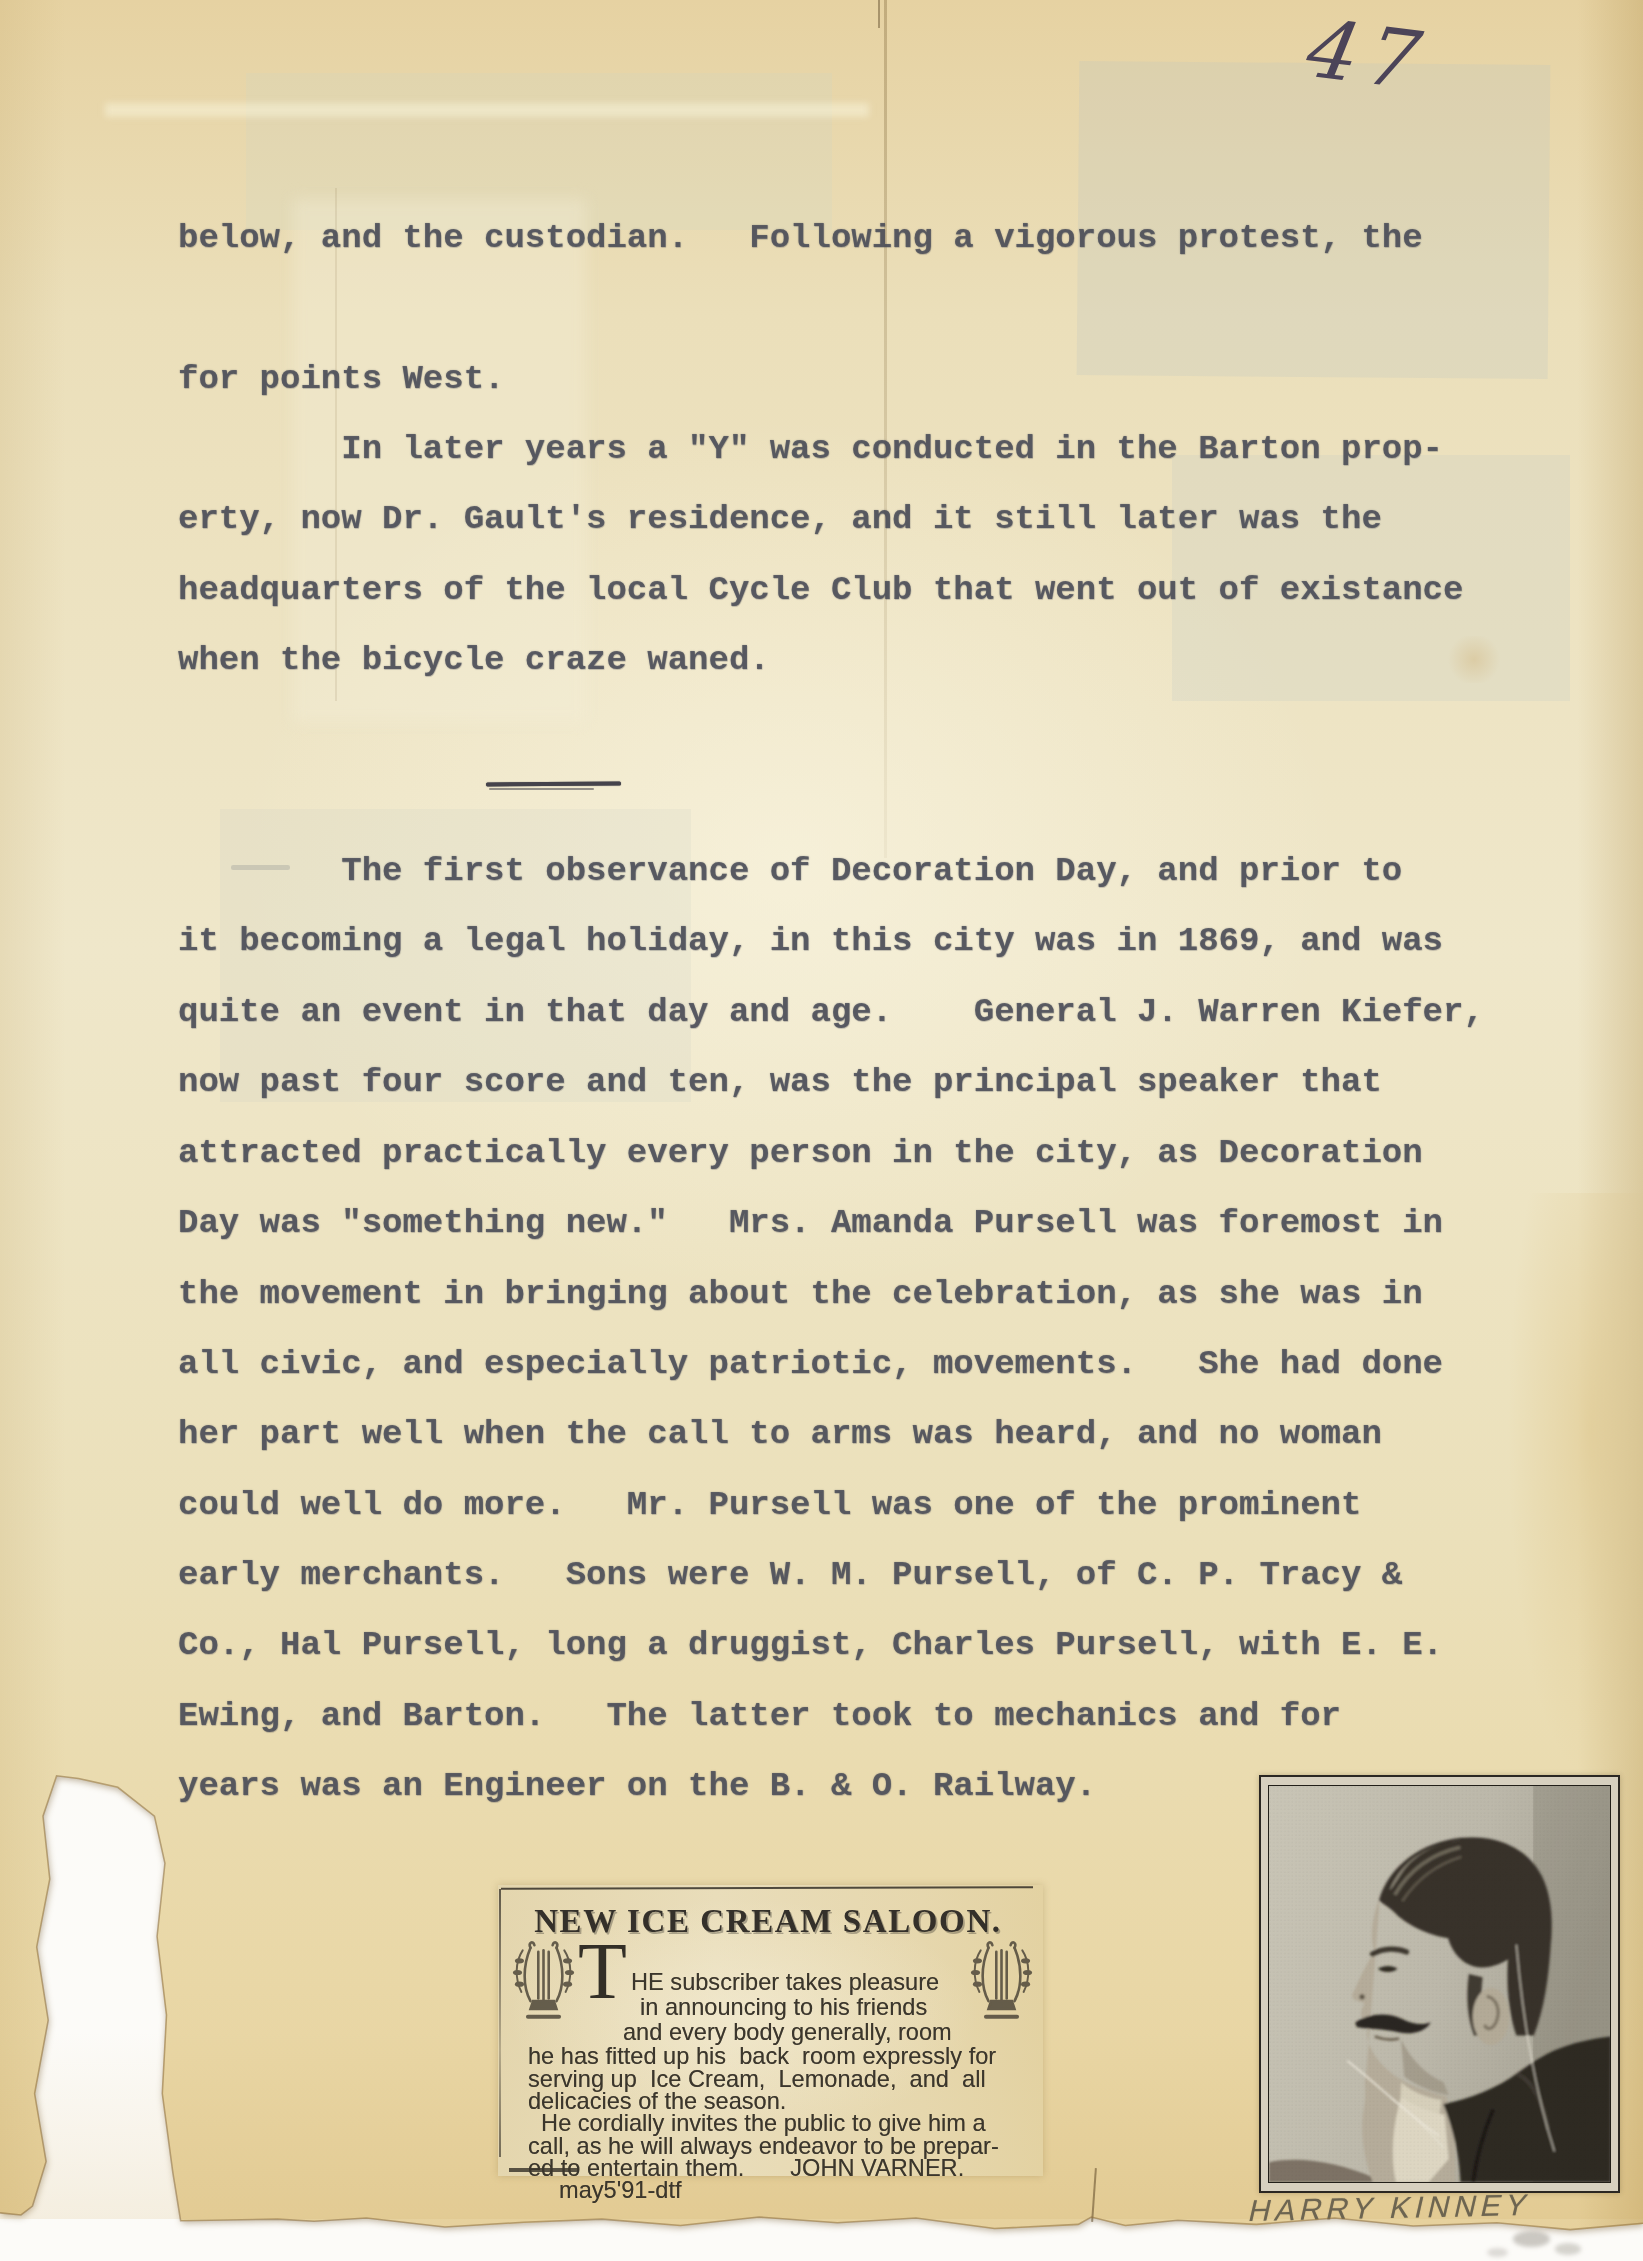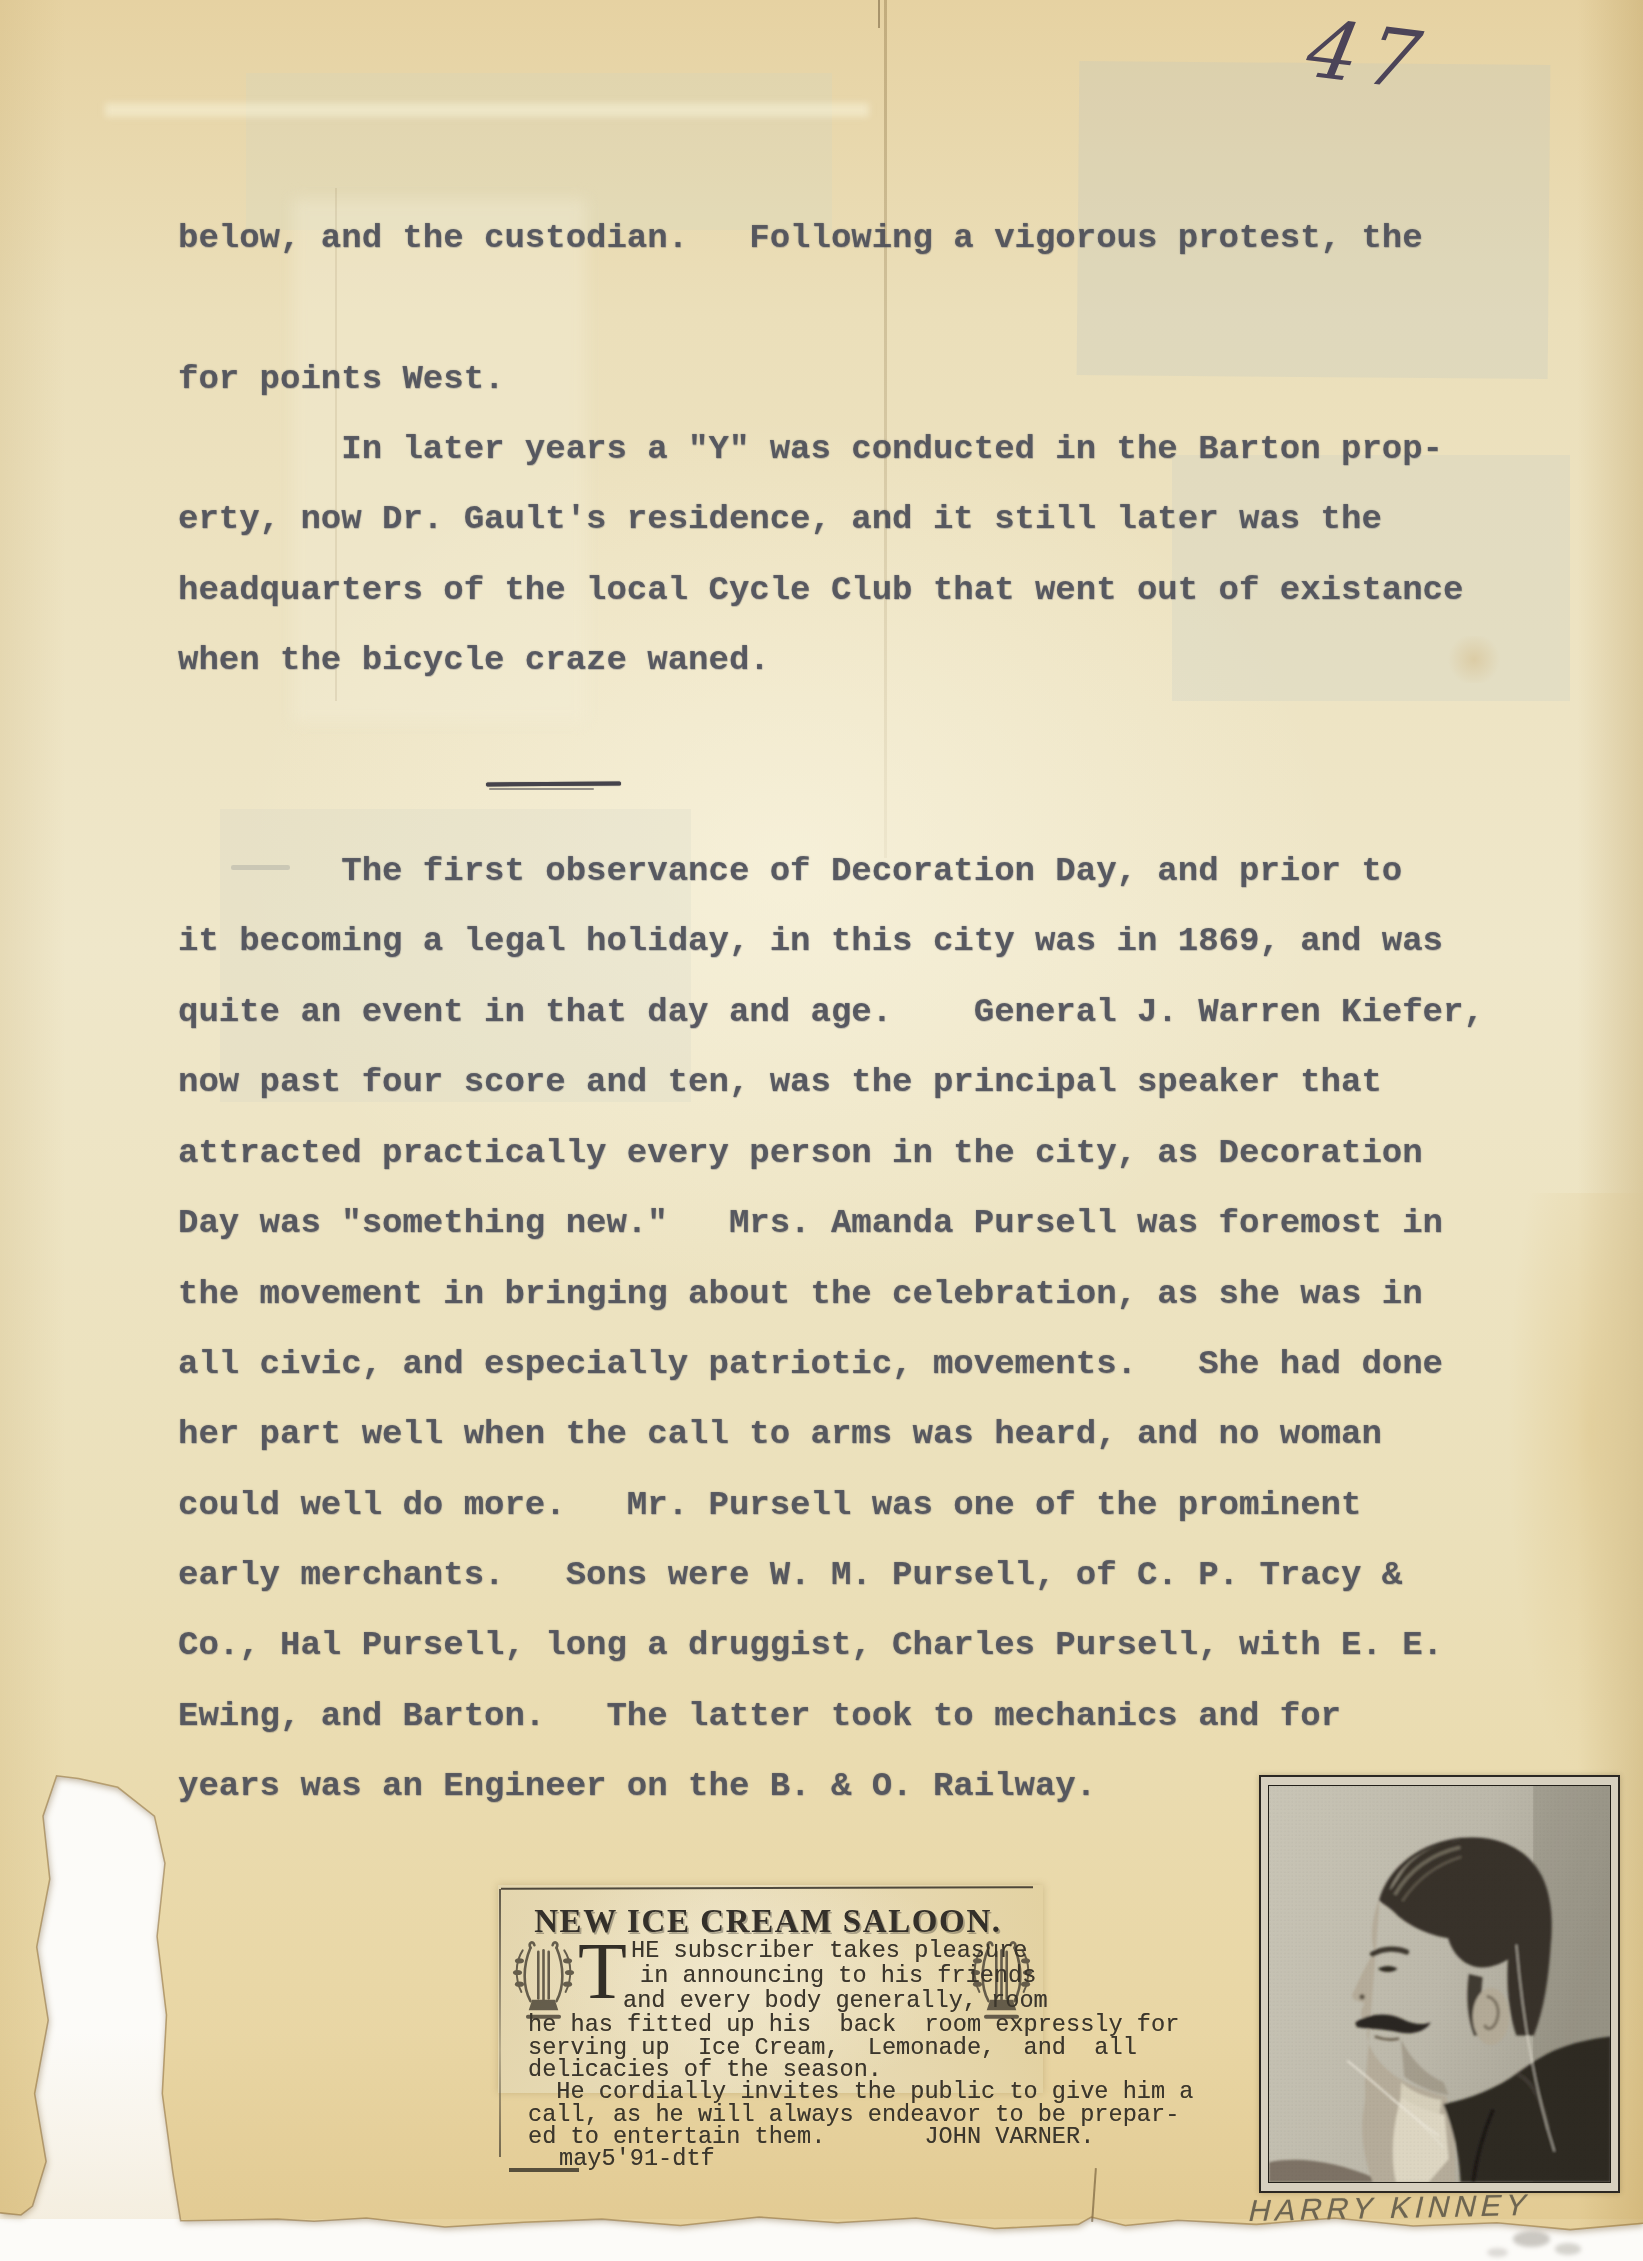--- a/index.html
+++ b/index.html
@@ -33,35 +33,35 @@
   .pre-dash{position:absolute;left:231px;top:865px;width:59px;height:4.7px;background:rgba(150,152,150,.35);
     border-radius:2.1px;}
   
   .page-num{position:absolute;left:1308px;top:9.4px;font-family:"DejaVu Serif",serif;font-style:italic;
     font-size:80px;color:#3f3852;transform:rotate(7deg) skewX(-4deg);opacity:.92;letter-spacing:9.4px;}
   .photo-caption{position:absolute;left:1250px;top:2191px;font-family:"Liberation Sans",sans-serif;
     font-size:30px;color:rgba(99,92,75,.88);transform:skewX(-14deg) rotate(-1.2deg);
     letter-spacing:4.7px;white-space:pre;text-shadow:0 0 1px rgba(99,92,75,.4);}
   .smudge{position:absolute;border-radius:50%;filter:blur(2.1px);}
   
-  .clipping{position:absolute;left:498px;top:1885px;width:545px;height:208px;
+  .clipping{position:absolute;left:498px;top:1885px;width:545px;height:291px;
     background:
       radial-gradient(ellipse 314px 157px at 45% 45%, rgba(248,242,222,.5), rgba(248,242,222,0) 75%),
       linear-gradient(90deg,#e4d6ae 0%, #e9ddba 40%, #e6d7ad 78%, #e3d2a2 100%);
     box-shadow:0 0 7.3px rgba(120,95,45,.25);}
   .clip-topline{position:absolute;left:3.1px;top:2.1px;width:532px;height:2.1px;background:rgba(40,36,30,.8);
     transform:rotate(-.15deg);}
   .clip-leftline{position:absolute;left:1px;top:4.2px;width:1.6px;height:268px;
     background:linear-gradient(180deg,rgba(40,36,30,.7),rgba(40,36,30,.25) 60%,rgba(40,36,30,.6));}
   .clip-bottomline{position:absolute;left:10.5px;top:283px;width:70px;height:3.7px;background:rgba(40,36,30,.75);}
   .clip-title{position:absolute;left:0;right:5.2px;top:18px;text-align:center;
     font-family:"Liberation Serif",serif;font-weight:bold;font-size:33px;letter-spacing:1.6px;
     color:#34302a;text-shadow:1.6px 1.6px 0.5px rgba(52,48,42,.35);}
-  .clip-line{position:absolute;white-space:pre;font-family:Liberation Mono, monospace;
-    font-size:23.6px;color:#3b362c;text-shadow:0 0 0.5px rgba(59,54,44,.5);}
+  .clip-line{position:absolute;white-space:pre;font-family:Liberation Sans, sans-serif;
+    font-size:23.6px;color:#3b362c;text-shadow:0 0 0.5px rgba(59,54,44,.5);margin-top:32px;}
   .drop-cap{position:absolute;left:80px;top:46px;font-family:"Liberation Serif",serif;
     font-size:80px;line-height:1;color:#332f27;}
   .ornament{position:absolute;top:48px;width:65px;height:92px;opacity:.85;}
   
   .photo-frame{position:absolute;left:1259px;top:1775px;width:361px;height:418px;
     border:2.6px solid #2b2722;background:#d7d0bf;padding:7.9px 6.8px;box-sizing:border-box;
     box-shadow:0 0 5.2px rgba(90,70,35,.3);}
   .photo-inner{width:100%;height:100%;border:1.6px solid #221f19;box-sizing:border-box;overflow:hidden;}
   .photo-inner svg{display:block;width:100%;height:100%;}
   .tear-svg{position:absolute;inset:0;pointer-events:none;}

